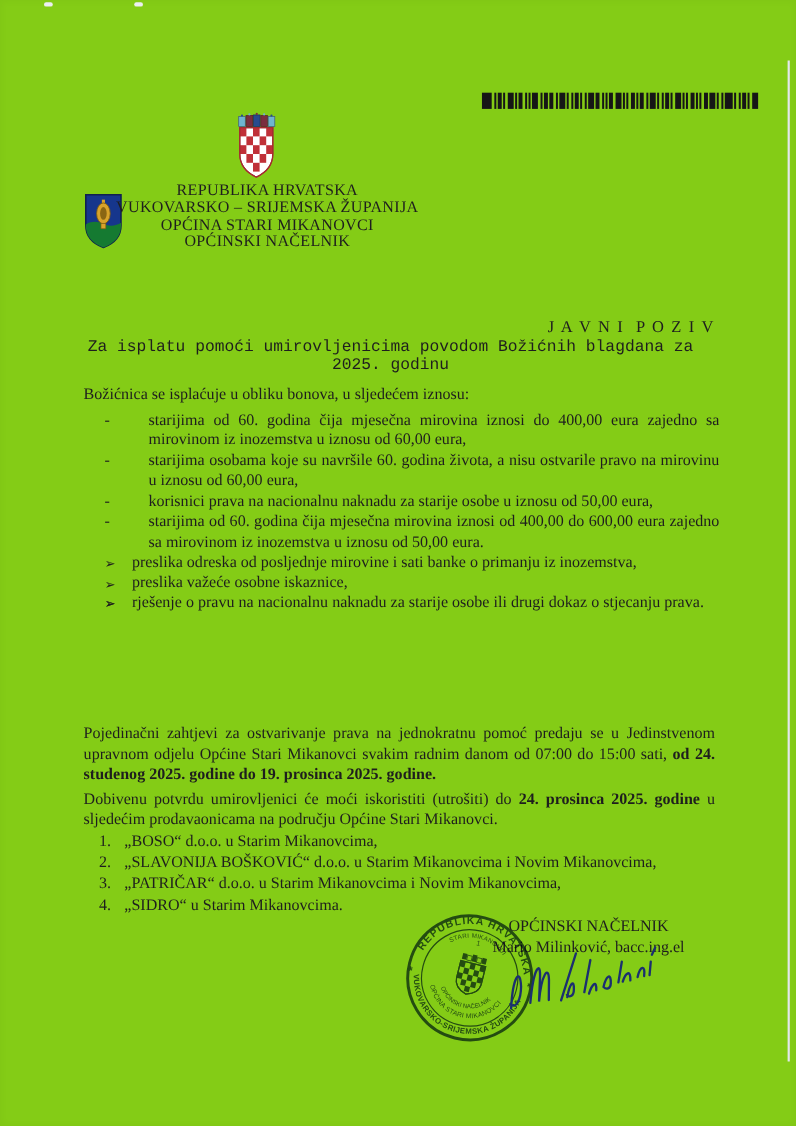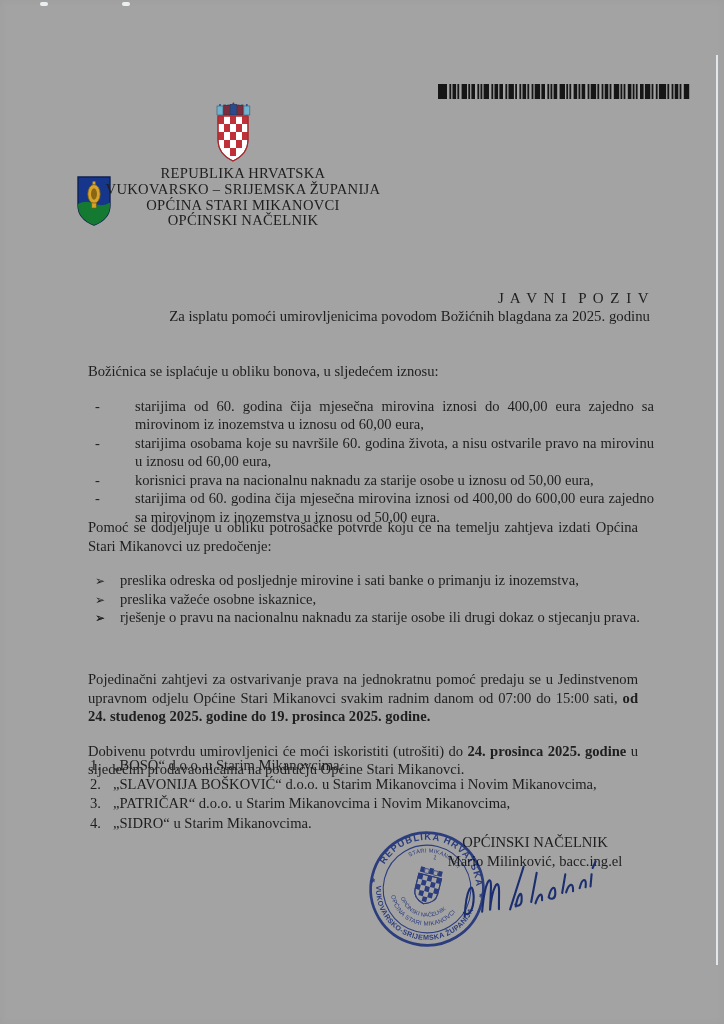--- a/index.html
+++ b/index.html
@@ -1,20 +1,20 @@
 <!DOCTYPE html>
 <html style="--sb: #3a56c0; --ink: #1b2f70; --txt: #1e1e1e;"><head>
 <meta charset="utf-8">
 <style>
   :root{
     --sb:#3a56c0; --ink:#1b2f70; --txt:#1e1e1e;
   }
   html,body{margin:0;padding:0;background:#fff;}
   .page{
-    position:relative; width:724px; height:1024px; background:#a3a3a3;
+    position:relative; width:724px; height:1024px; background:#84cc16;
     font-family:"Liberation Serif", serif; color:var(--txt);
     overflow:hidden;
     box-shadow:inset 0 0 8px rgba(0,0,0,0.04);
   }
   .edge-line{position:absolute; left:716px; top:55px; width:2px; height:910px; background:#e2e7ec;}
   .smudge{position:absolute; background:#eceff1; border-radius:2px;}
 
   .barcode{position:absolute; left:438px; top:84px; width:258px; height:15px; fill:#161616;}
 
   .cro-arms{position:absolute; left:214px; top:102px; width:38px; height:64px;}
@@ -25,26 +25,26 @@
     text-align:center; font-size:14.6px; line-height:15.8px; letter-spacing:.3px;
   }
   .klasa-block{
     position:absolute; left:72px; top:229px; font-size:14.8px; line-height:18.3px;
   }
   .doc-title{
     position:absolute; left:60px; top:290px; width:590px; text-align:right;
     font-size:15px; letter-spacing:1.5px; white-space:pre;
   }
   .doc-subtitle{
-    position:absolute; left:60px; top:308px; width:590px; text-align:right; font-size:14.8px;
+    position:absolute; left:60px; top:308px; width:590px; text-align:center; font-size:14.8px;font-family:Liberation Mono, monospace;
   }
 
   .block{position:absolute; left:72px; width:582px; font-size:14.6px; line-height:18.5px;}
   .b1{top:346px;} .b2{top:502px;} .b3{top:654px;} .b4{top:756px; line-height:19.2px;}
-  .block p{margin:16px; text-align:justify;}
+  .block p{margin:4px; text-align:justify;}
   .li{position:relative; text-align:justify;}
   .li .mk{position:absolute; left:23px; top:0;}
   .dash{padding-left:63px;}
   .arrow{padding-left:48px;}
   .arrow .mk{font-size:12px; top:1px;}
   .store{padding-left:41px; text-align:left;}
   .store .no{position:absolute; left:18px; top:0;}
   b{font-weight:bold;}
 
   .sig-block{
@@ -188,21 +188,20 @@
 
   <div class="block b1">
     <p>Božićnica se isplaćuje u obliku bonova, u sljedećem iznosu:</p>
     <div class="li dash"><span class="mk">-</span><span>starijima od 60. godina čija mjesečna mirovina iznosi do 400,00 eura zajedno sa mirovinom iz inozemstva u iznosu od 60,00 eura,</span></div>
     <div class="li dash"><span class="mk">-</span><span>starijima osobama koje su navršile 60. godina života, a nisu ostvarile pravo na mirovinu u iznosu od 60,00 eura,</span></div>
     <div class="li dash"><span class="mk">-</span><span>korisnici prava na nacionalnu naknadu za starije osobe u iznosu od 50,00 eura,</span></div>
     <div class="li dash"><span class="mk">-</span><span>starijima od 60. godina čija mjesečna mirovina iznosi od 400,00 do 600,00 eura zajedno sa mirovinom iz inozemstva u iznosu od 50,00 eura.</span></div>
   </div>
 
   <div class="block b2">
-    <p>Pomoć se dodjeljuje u obliku potrošačke potvrde koju će na temelju zahtjeva izdati Općina Stari Mikanovci uz predočenje:</p>
     <div class="li arrow"><span class="mk">➢</span><span>preslika odreska od posljednje mirovine i sati banke o primanju iz inozemstva,</span></div>
     <div class="li arrow"><span class="mk">➢</span><span>preslika važeće osobne iskaznice,</span></div>
     <div class="li arrow"><span class="mk">➢</span></div>
     <div class="li arrow"><span class="mk">➢</span><span>rješenje o pravu na nacionalnu naknadu za starije osobe ili drugi dokaz o stjecanju prava.</span></div>
   </div>
 
   <div class="block b3">
     <p><span>Pojedinačni zahtjevi za ostvarivanje prava na jednokratnu pomoć predaju se u Jedinstvenom upravnom odjelu Općine Stari Mikanovci svakim radnim danom od 07:00 do 15:00 sati, </span><b>od 24. studenog 2025. godine do 19. prosinca 2025. godine.</b></p>
     <p><span>Dobivenu potvrdu umirovljenici će moći iskoristiti (utrošiti) do </span><b>24. prosinca 2025. godine</b><span> u sljedećim prodavaonicama na području Općine Stari Mikanovci.</span></p>
   </div>

